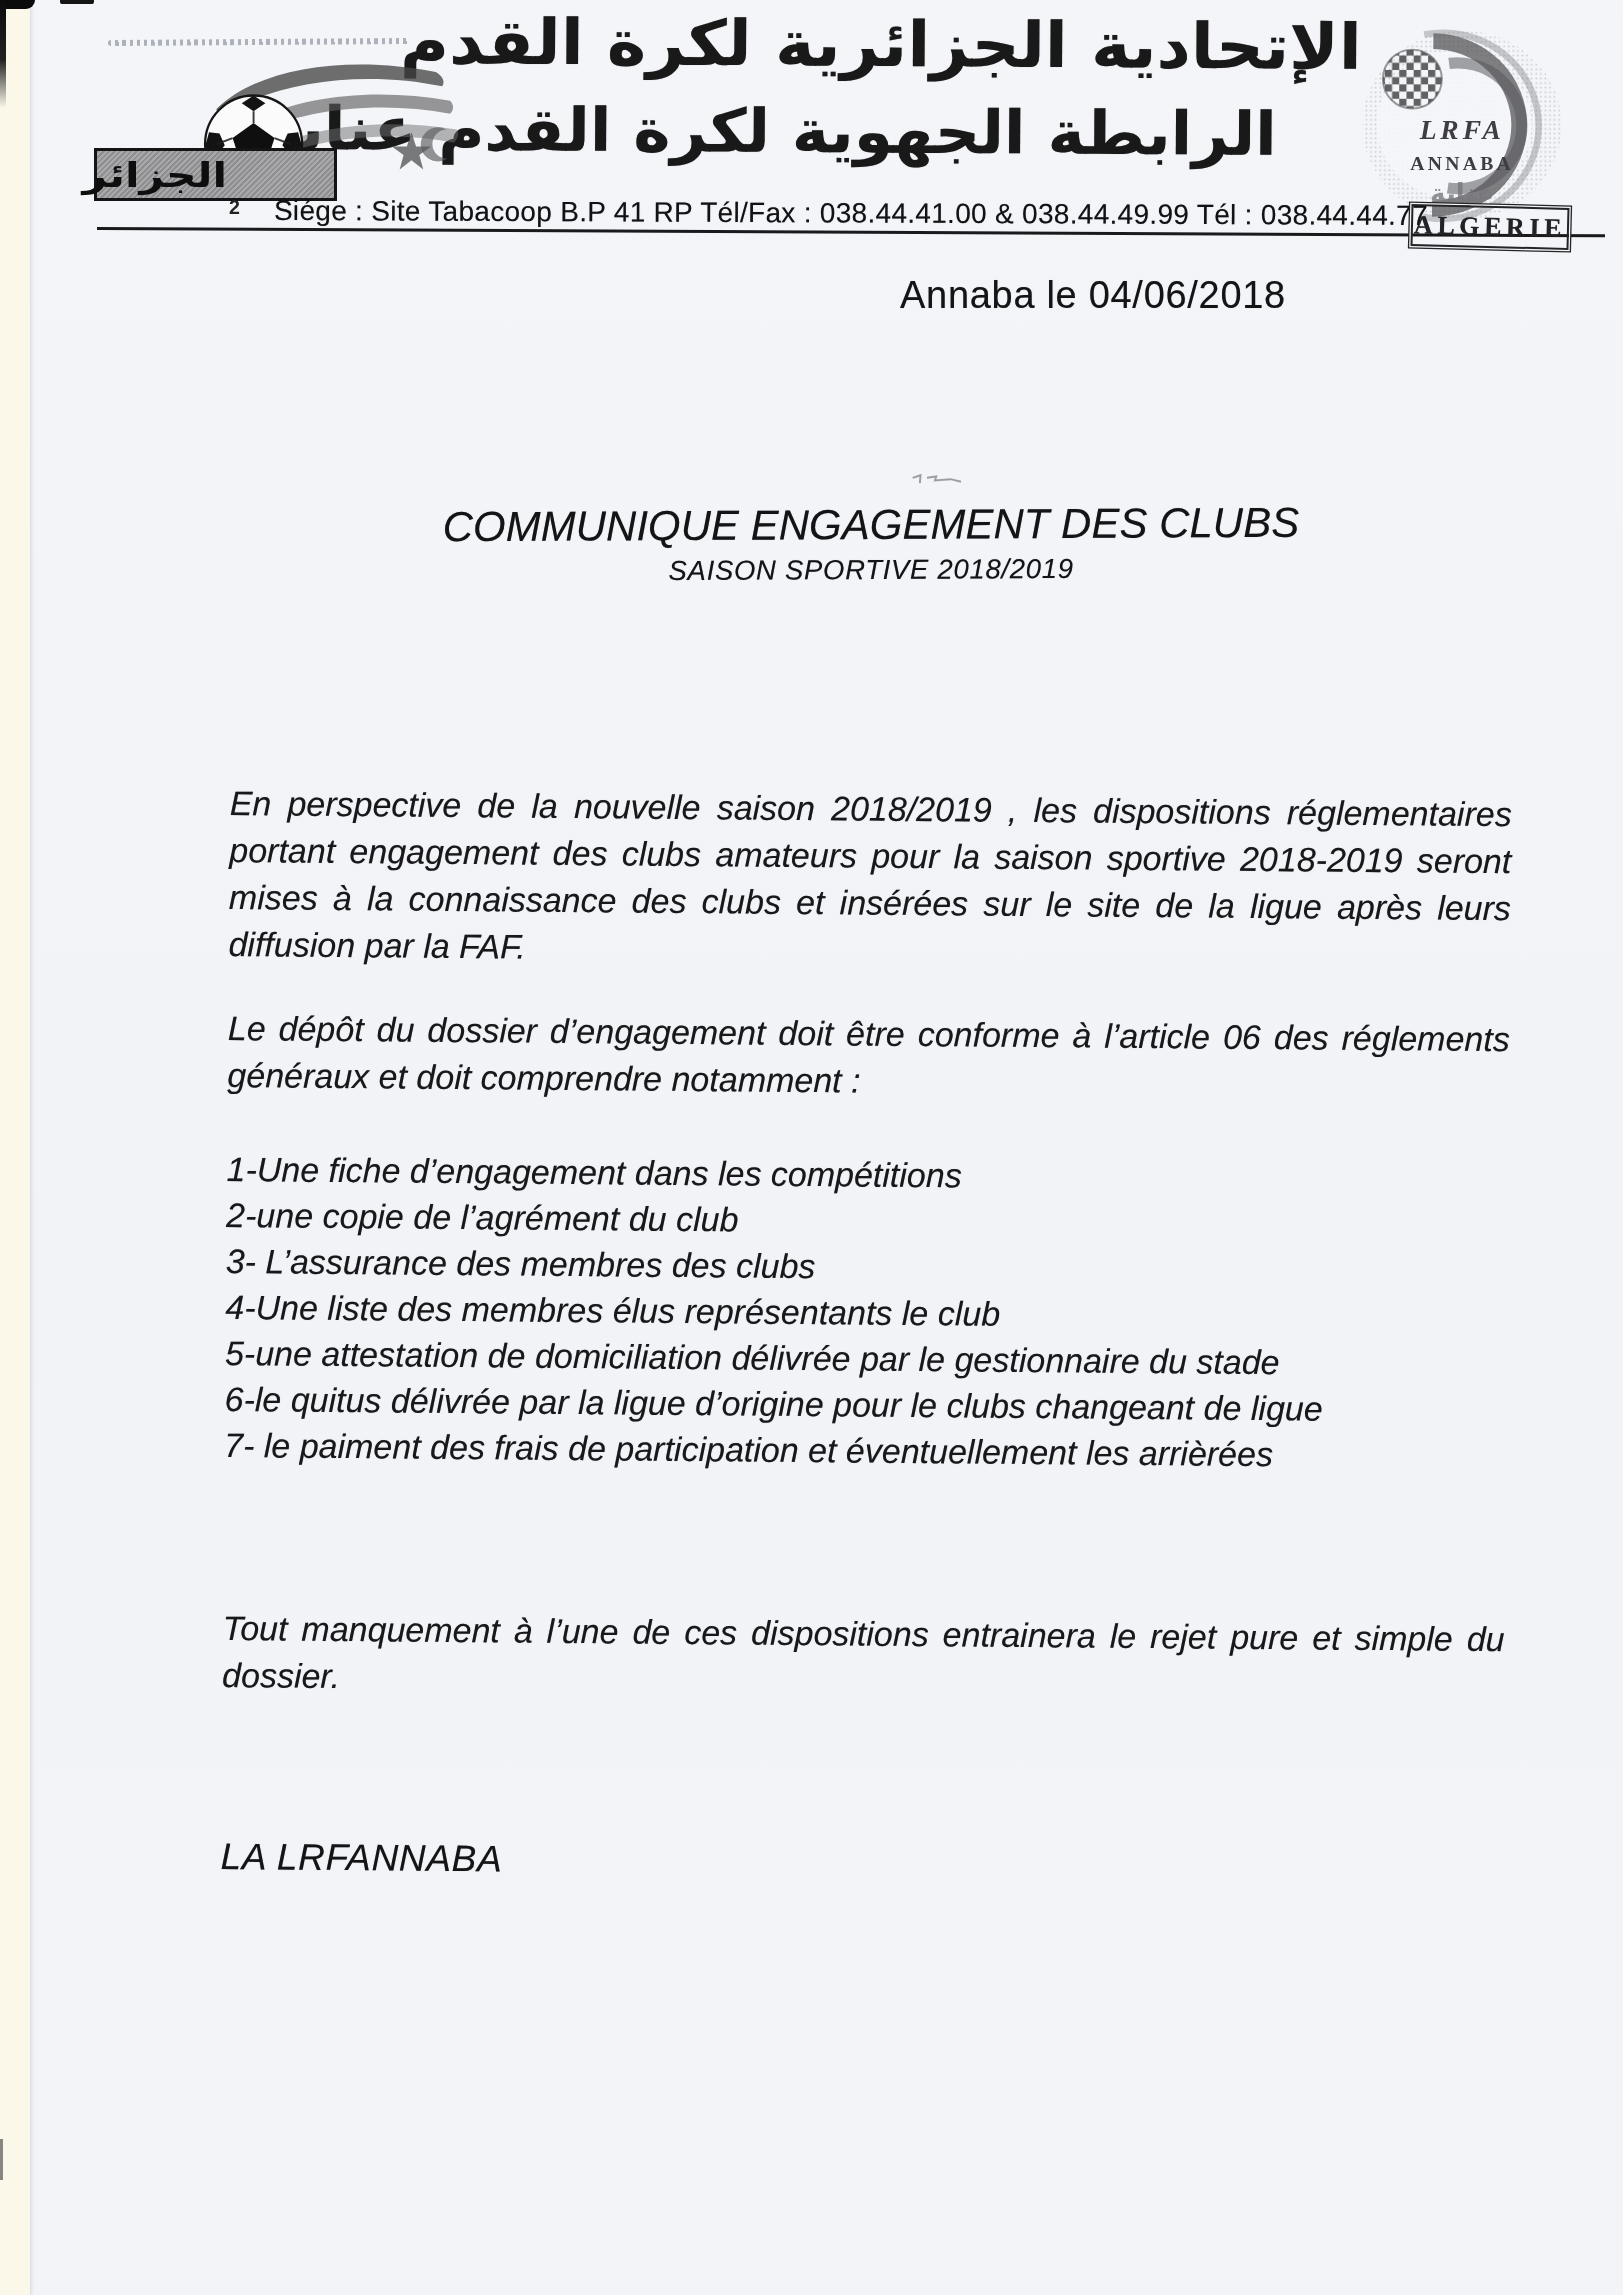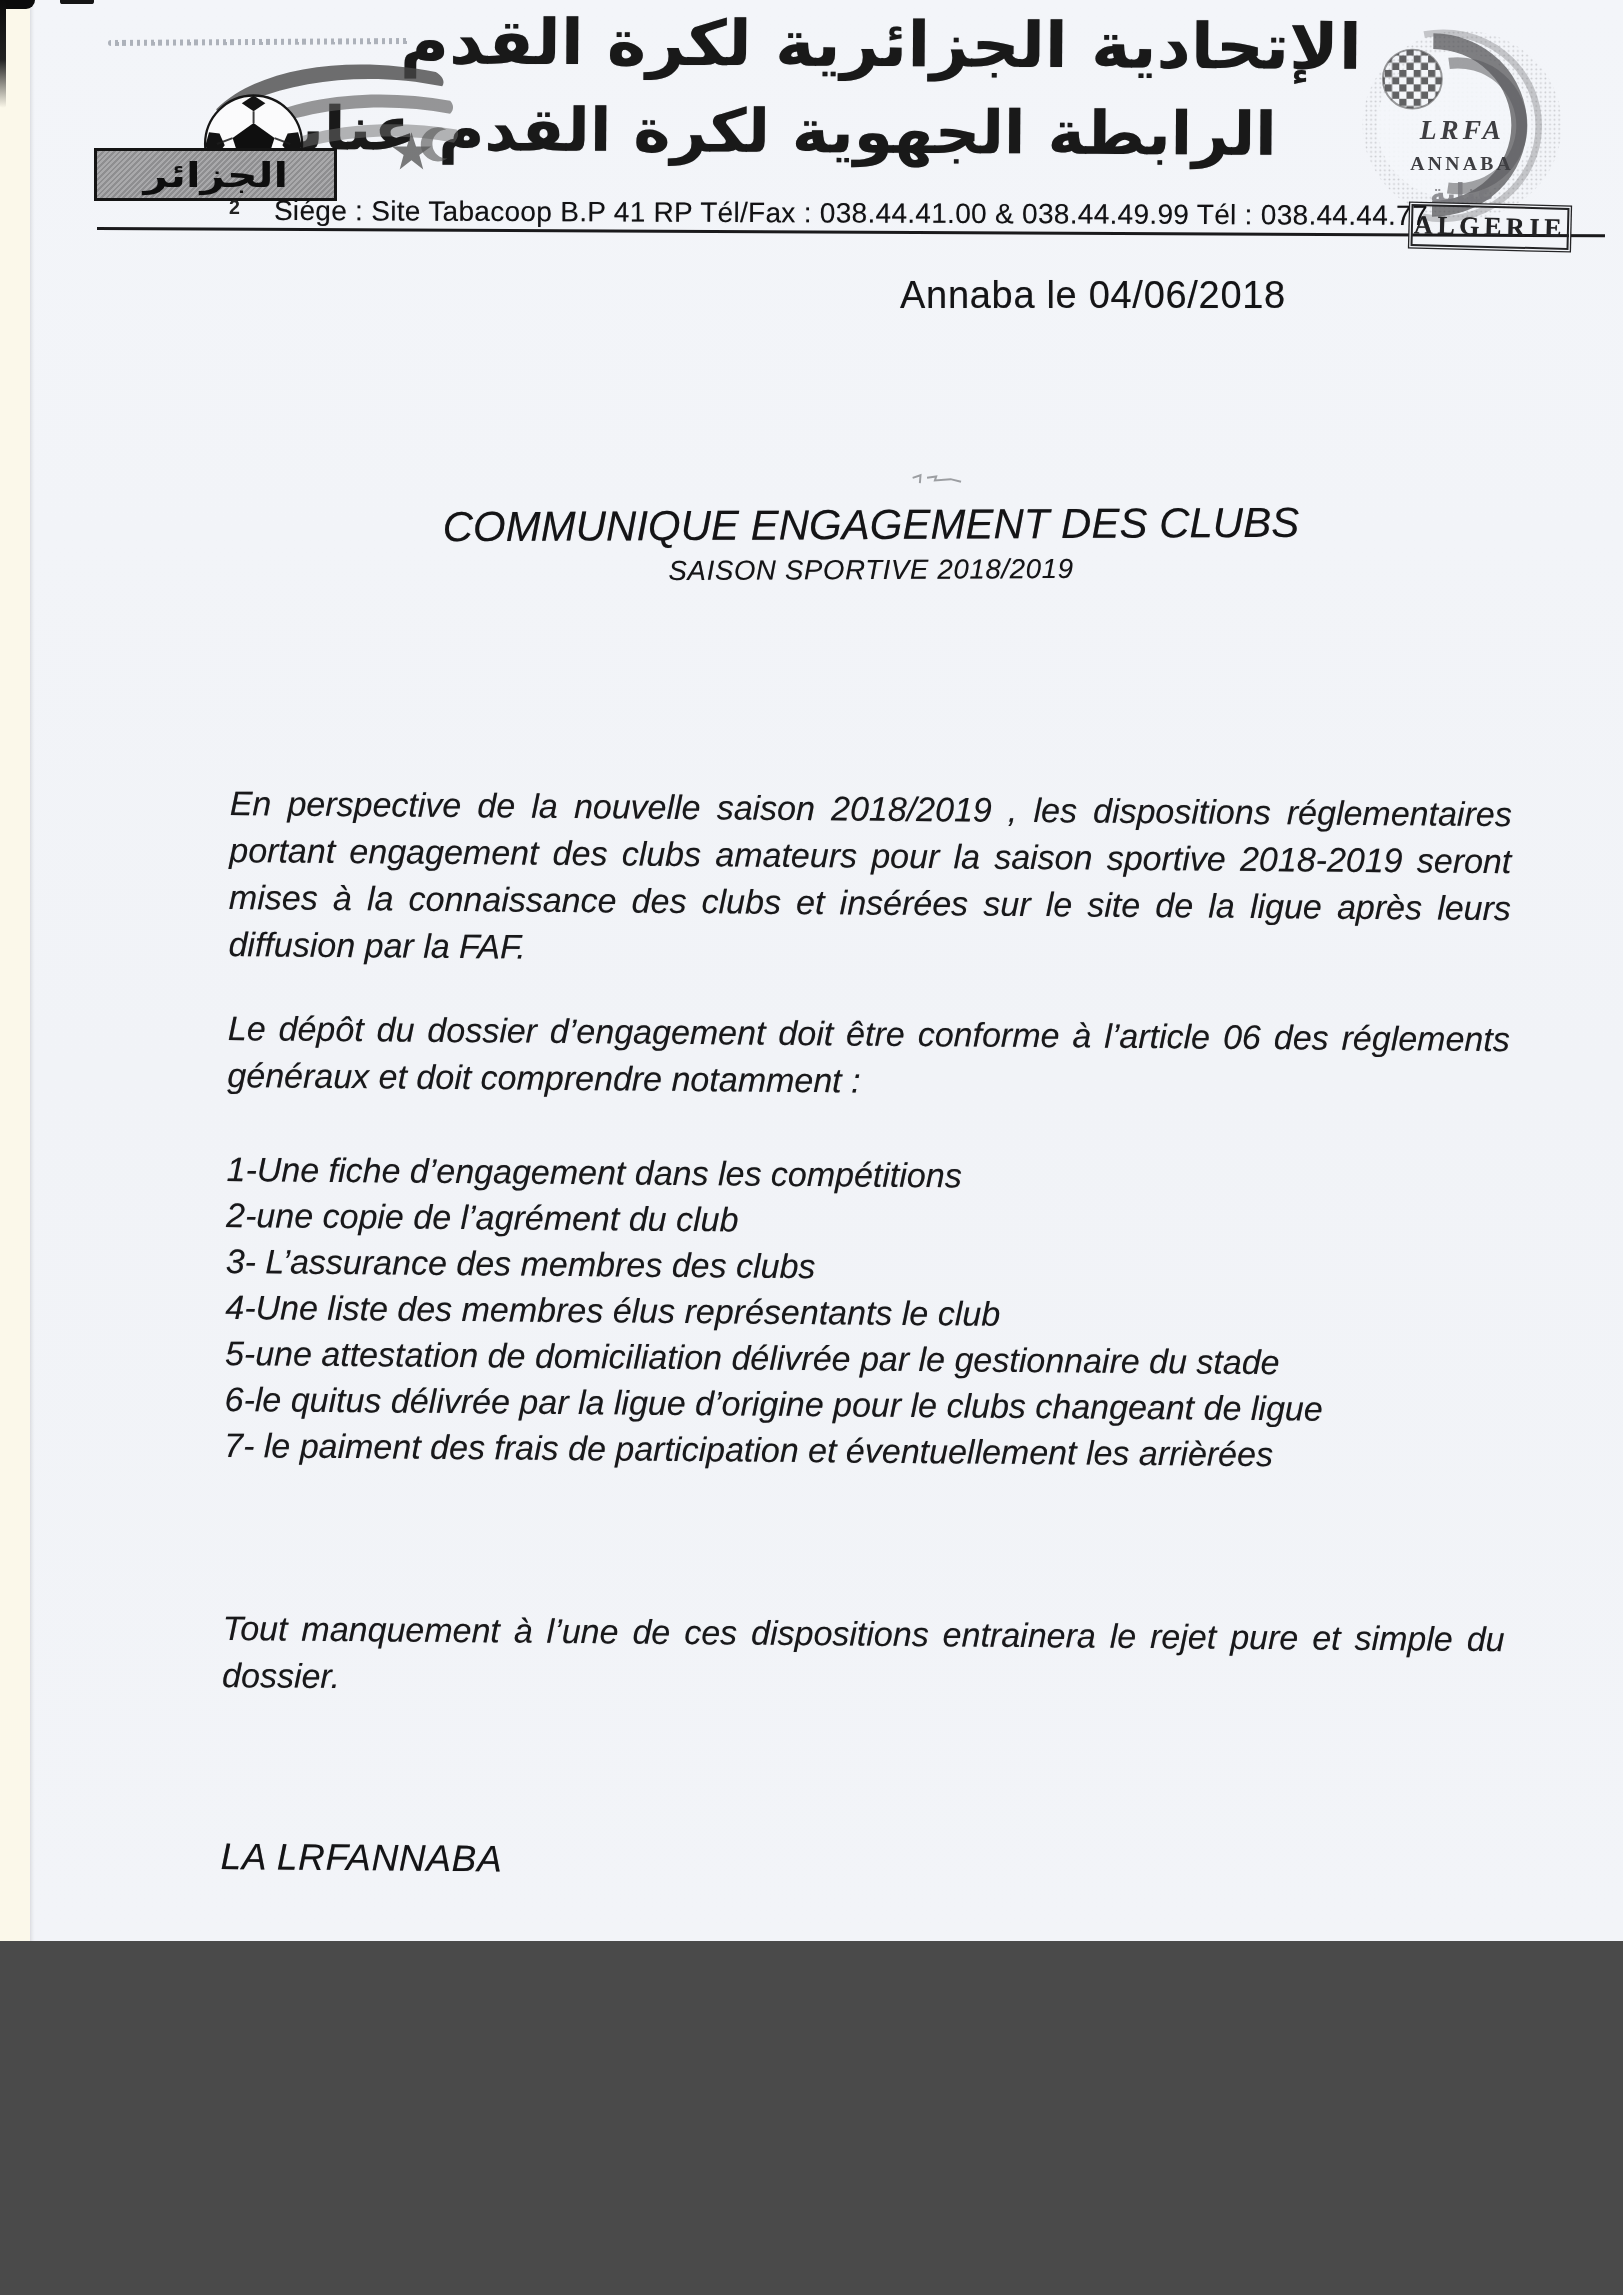--- a/index.html
+++ b/index.html
@@ -1,18 +1,18 @@
 <!DOCTYPE html>
 <html style="font-size:10.5px"><head>
 <meta charset="utf-8">
 <style>
   html,body{margin:0;padding:0;background:#4a4a4a;}
   .page{
     position:relative;
-    width:1623px;height:1941px;
+    width:1623px;height:2295px;
     background:linear-gradient(180deg,#f3f5f9 0%,#f1f3f7 55%,#f2f4f8 100%);
     overflow:hidden;
     font-family:"Liberation Sans",sans-serif;
     color:#1b1b1d;
   }
   .ink{ text-shadow:0 0 0.7px rgba(25,25,28,.45); }
 
   
   .margin-strip{position:absolute;left:0;top:0;width:30px;height:2295px;
     background:#fbf8ea;box-shadow:1.3px 0 3.9px rgba(120,120,125,.25);}
@@ -29,21 +29,21 @@
   
   .ar-line{position:absolute;direction:rtl;font-family:"DejaVu Sans",sans-serif;font-weight:700;
     color:#191919;text-align:right;white-space:nowrap;}
   .ar-line1{left:367px;top:10.5px;width:995px;font-size:63px;transform:rotate(0.35deg) scaleX(1.06);transform-origin:right top;}
   .ar-line2{left:367px;top:99px;width:910px;font-size:60px;transform:rotate(0.35deg) scaleX(1.05);transform-origin:right top;}
 
   .faf-logo{position:absolute;left:154px;top:46px;width:321px;height:156px;filter:blur(0.3px);}
   .country-box{position:absolute;left:94px;top:148px;width:237px;height:47px;
     border:3.3px solid #141414;
     background:repeating-linear-gradient(135deg,#8e8e90 0 2px,#a9a9ab 2px 3.9px);
-    display:flex;align-items:center;justify-content:center;}
+    display:flex;align-items:center;}
   .country-box span{font-family:"DejaVu Sans",sans-serif;font-weight:700;font-size:34px;color:#0e0e0e;
     transform:scaleX(1.25);letter-spacing:1.3px;}
   .box-footnote{position:absolute;left:229px;top:196px;font-size:19.6px;font-weight:700;color:#222;}
 
   .lrfa-badge{position:absolute;left:1356px;top:23.6px;width:213px;height:202px;filter:blur(0.3px);}
 
   .address-line{position:absolute;left:274px;top:195px;font-size:28px;color:#121214;
     white-space:nowrap;letter-spacing:0.3px;transform:rotate(0.25deg);transform-origin:left top;}
 
   .header-rule{position:absolute;left:97px;top:227px;width:1508px;height:2.6px;background:#1a1a1c;

